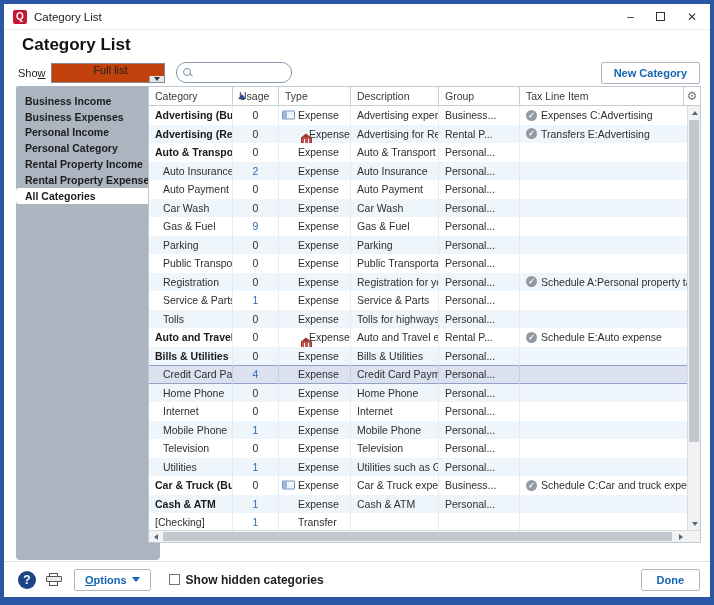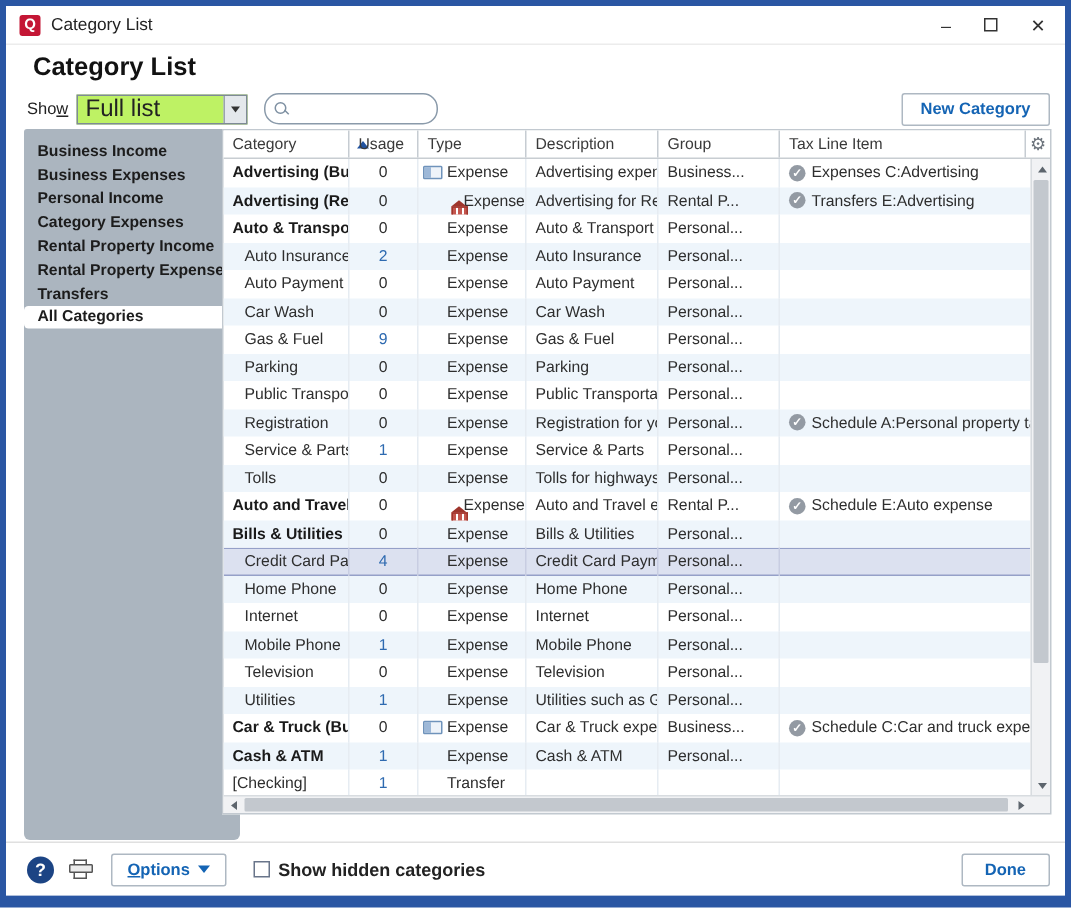--- a/index.html
+++ b/index.html
@@ -12,21 +12,21 @@
   .title-text { margin-left:7px; font-size:11.5px; color:#222; }
   .win-controls { margin-left:auto; display:flex; align-items:center; gap:22px; padding-right:4px; }
   .win-btn { font-size:12px; color:#333; line-height:1; cursor:default; }
   .max-box { width:9px; height:9px; border:1.2px solid #333; display:inline-block; }
 
   
   .page-title { position:absolute; top:31px; left:18px; font-size:17px; font-weight:bold; color:#121212; }
   .toolbar { position:absolute; top:58px; left:0; right:0; height:24px; }
   .show-label { position:absolute; left:14px; top:5px; font-size:11px; color:#222; }
   .show-label u { text-decoration:underline; }
-  .select { position:absolute; left:47px; top:1px; width:114px; height:20px; border:1px solid #7e8a96; background:#bef264; display:flex; align-items:center; font-size:16px; color:#222; padding-left:5px; }
+  .select { position:absolute; left:47px; top:1px; width:114px; height:20px; border:1px solid #7e8a96; background:#c2410c; display:flex; align-items:center; font-size:11px; color:#222; padding-left:5px;flex-direction:column; }
   .select .dd-btn { margin-left:auto; width:15px; height:100%; background:#e4e8ec; border-left:1px solid #9aa4ae; display:flex; align-items:center; justify-content:center; }
   .dd-arrow { width:0; height:0; border-left:3.5px solid transparent; border-right:3.5px solid transparent; border-top:4px solid #333; }
   .searchbox { position:absolute; left:172px; top:0; width:116px; height:21px; border:1px solid #8a9aaa; border-radius:10px; background:#fff; display:flex; align-items:center; padding-left:6px; }
   .mag { position:relative; width:9px; height:9px; }
   .mag::before { content:""; position:absolute; left:0; top:0; width:6px; height:6px; border:1.4px solid #7e90a2; border-radius:50%; }
   .mag::after { content:""; position:absolute; left:6px; top:6px; width:3.5px; height:1.4px; background:#7e90a2; transform:rotate(45deg); }
   .search-input { border:none; outline:none; flex:1; height:100%; font-size:11px; background:transparent; padding:0 6px 0 4px; }
   .btn { border:1px solid #aeb8c2; border-radius:2px; background:#fff; color:#1464b4; font-weight:bold; font-size:11px; font-family:"Liberation Sans",sans-serif;text-align:right; }
   .new-cat { position:absolute; right:10px; top:0; height:22px; padding:0 12px; }
 
@@ -124,30 +124,27 @@
       <div class="sb-item">
         <span>Business Income</span>
       </div>
       <div class="sb-item">
         <span>Business Expenses</span>
       </div>
       <div class="sb-item">
         <span>Personal Income</span>
       </div>
       <div class="sb-item">
-        <span>Category Expenses</span>
+        <span>Personal Category</span>
       </div>
       <div class="sb-item">
         <span>Rental Property Income</span>
       </div>
       <div class="sb-item">
         <span>Rental Property Expenses</span>
-      </div>
-      <div class="sb-item">
-        <span>Transfers</span>
       </div>
       <div class="sb-item selected">
         <span>All Categories</span>
       </div>
     </div>
 
   <div class="table">
     <div class="thead">
       <div class="th">
           <span>Category</span>

